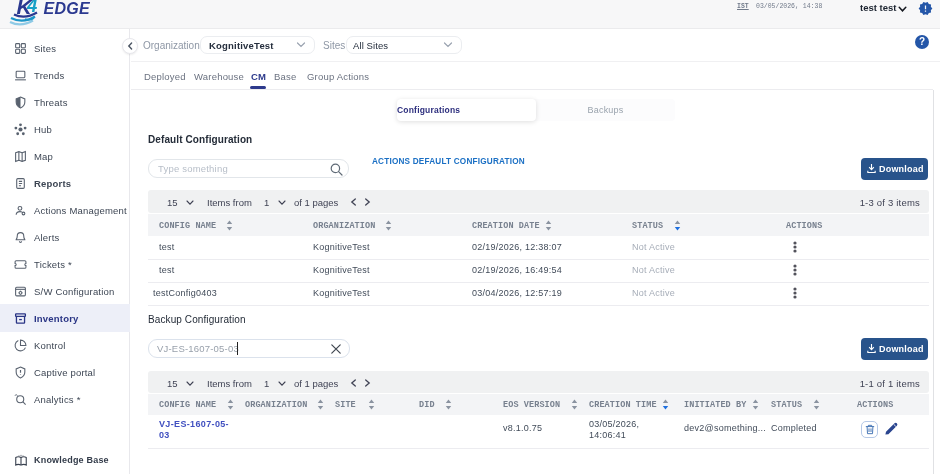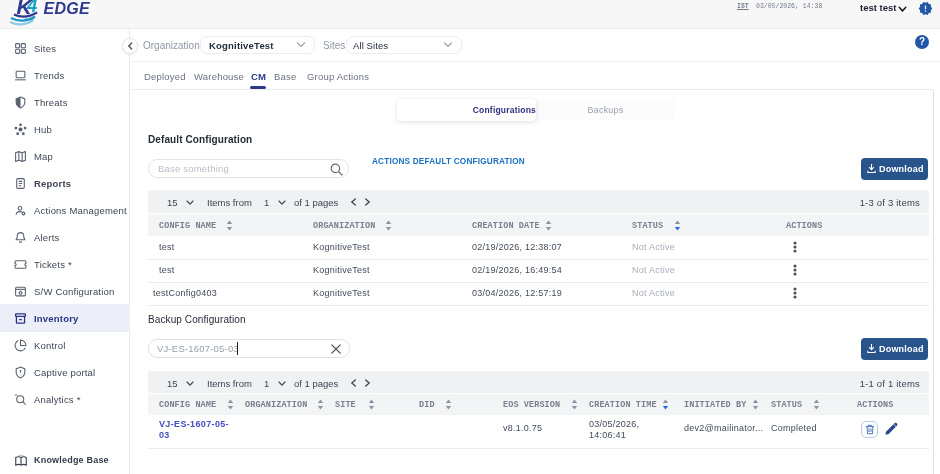--- a/index.html
+++ b/index.html
@@ -181,26 +181,26 @@
 
 <div class="abs" style="left:144px;top:71px;font-size:9.5px;line-height:11px;color:#6b7280;letter-spacing:.2px">Deployed</div>
 <div class="abs" style="left:194px;top:71px;font-size:9.5px;line-height:11px;color:#6b7280;letter-spacing:.2px">Warehouse</div>
 <div class="abs" style="left:251px;top:71px;font-size:9.5px;line-height:11px;font-weight:bold;color:#2d3a8c;letter-spacing:.2px">CM</div>
 <div class="abs" style="left:274px;top:71px;font-size:9.5px;line-height:11px;color:#6b7280;letter-spacing:.2px">Base</div>
 <div class="abs" style="left:307px;top:71px;font-size:9.5px;line-height:11px;color:#6b7280;letter-spacing:.2px">Group Actions</div>
 <div class="abs" style="left:250px;top:86px;width:16px;height:2.5px;background:#2d3a8c;border-radius:2px"></div>
 
 <div class="abs" style="left:397px;top:99px;width:278px;height:22px;background:#fcfcfd;border-radius:4px"></div>
 <div class="abs" style="left:397px;top:99px;width:139px;height:22px;background:#fff;border-radius:4px;box-shadow:0 1px 5px rgba(0,0,0,.13)"></div>
-<div class="abs" style="left:397px;top:105px;width:139px;text-align:right;font-size:8.5px;line-height:10px;font-weight:bold;color:#2d2f7e;letter-spacing:.2px">Configurations</div>
+<div class="abs" style="left:397px;top:105px;width:139px;text-align:left;font-size:8.5px;line-height:10px;font-weight:bold;color:#2d2f7e;letter-spacing:.2px">Configurations</div>
 <div class="abs" style="left:536px;top:105px;width:139px;text-align:center;font-size:9px;line-height:10px;color:#9aa3ad;letter-spacing:.2px">Backups</div>
 
 <div class="abs" style="left:148px;top:134px;font-size:10px;line-height:11px;font-weight:bold;color:#242c38;letter-spacing:.1px">Default Configuration</div>
 <div class="abs" style="left:148px;top:159px;width:201px;height:19px;border:1px solid #e2e6ea;border-radius:9px;background:#fff"></div>
-<div class="abs" style="left:158px;top:164px;font-size:9.5px;line-height:10px;color:#b7bec8;letter-spacing:.2px">Base something</div>
+<div class="abs" style="left:158px;top:164px;font-size:9.5px;line-height:10px;color:#b7bec8;letter-spacing:.2px">Type something</div>
 <svg class="abs" style="left:330px;top:163px" width="13" height="13" viewBox="0 0 13 13">
     <circle cx="5.4" cy="5.4" r="4.2" stroke="#5f6a76" stroke-width="1.2" fill="none"></circle>
     <path d="M8.6 8.6 L12 12" stroke="#5f6a76" stroke-width="1.2" stroke-linecap="round"></path>
   </svg>
 <div class="abs" style="left:372px;top:157px;font-size:8.2px;line-height:10px;font-weight:bold;color:#1a6fc4;letter-spacing:.2px">ACTIONS DEFAULT CONFIGURATION</div>
 
 <div class="abs" style="left:861px;top:158px;width:67px;height:22px;background:#28538b;border-radius:4px"></div>
 <svg class="abs" style="left:866px;top:163px" width="11" height="11" viewBox="0 0 12 12">
     <path d="M6 1.2 V7 M3.4 4.6 L6 7.2 L8.6 4.6" stroke="#fff" stroke-width="1.2" fill="none"></path>
     <path d="M2 8.5 V10.3 H10 V8.5" stroke="#fff" stroke-width="1.2" fill="none"></path>
@@ -363,21 +363,21 @@
       <path d="M3.5 0.5 L6.2 4 H0.8 Z" fill="#8a93a0"></path>
       <path d="M3.5 10.5 L0.8 7 H6.2 Z" fill="#8a93a0"></path>
     </svg>
     <div class="th" style="left:857px;top:400px">ACTIONS</div>
   </div>
 
 <div class="abs" style="left:148px;top:448px;width:781px;height:1px;background:#ececf0"></div>
 <div class="cell" style="left:159px;top:419px;color:#4150c0;font-weight:bold;letter-spacing:.35px;line-height:11px">VJ-ES-1607-05-<br>03</div>
 <div class="cell" style="left:503px;top:423px">v8.1.0.75</div>
 <div class="cell" style="left:589px;top:419px;line-height:11px">03/05/2026,<br>14:06:41</div>
-<div class="cell" style="left:684px;top:423px">dev2@mailinator...</div>
+<div class="cell" style="left:684px;top:423px">dev2@something...</div>
 <div class="cell" style="left:771px;top:423px">Completed</div>
 <div class="abs" style="left:861px;top:421px;width:17px;height:17px;border:1px solid #b5c8e6;border-radius:5px"></div>
 <svg class="abs" style="left:865px;top:424px" width="10" height="11" viewBox="0 0 12 13">
     <path d="M1 3 H11 M4 3 V1.5 H8 V3 M2.5 3 L3 11.5 H9 L9.5 3 M4.8 5.2 V9.5 M7.2 5.2 V9.5" stroke="#3a6cb0" stroke-width="1.1" fill="none"></path>
   </svg>
 <svg class="abs" style="left:883px;top:420px" width="17" height="17" viewBox="0 0 17 17">
     <path d="M2.4 14.6 L3 11.8 L11.5 3.3 A1.7 1.7 0 0 1 13.9 5.7 L5.4 14.2 Z" fill="#2a458f"></path>
     <path d="M10.7 4.3 L12.8 6.4" stroke="#fff" stroke-width="0.9"></path>
   </svg>
 

